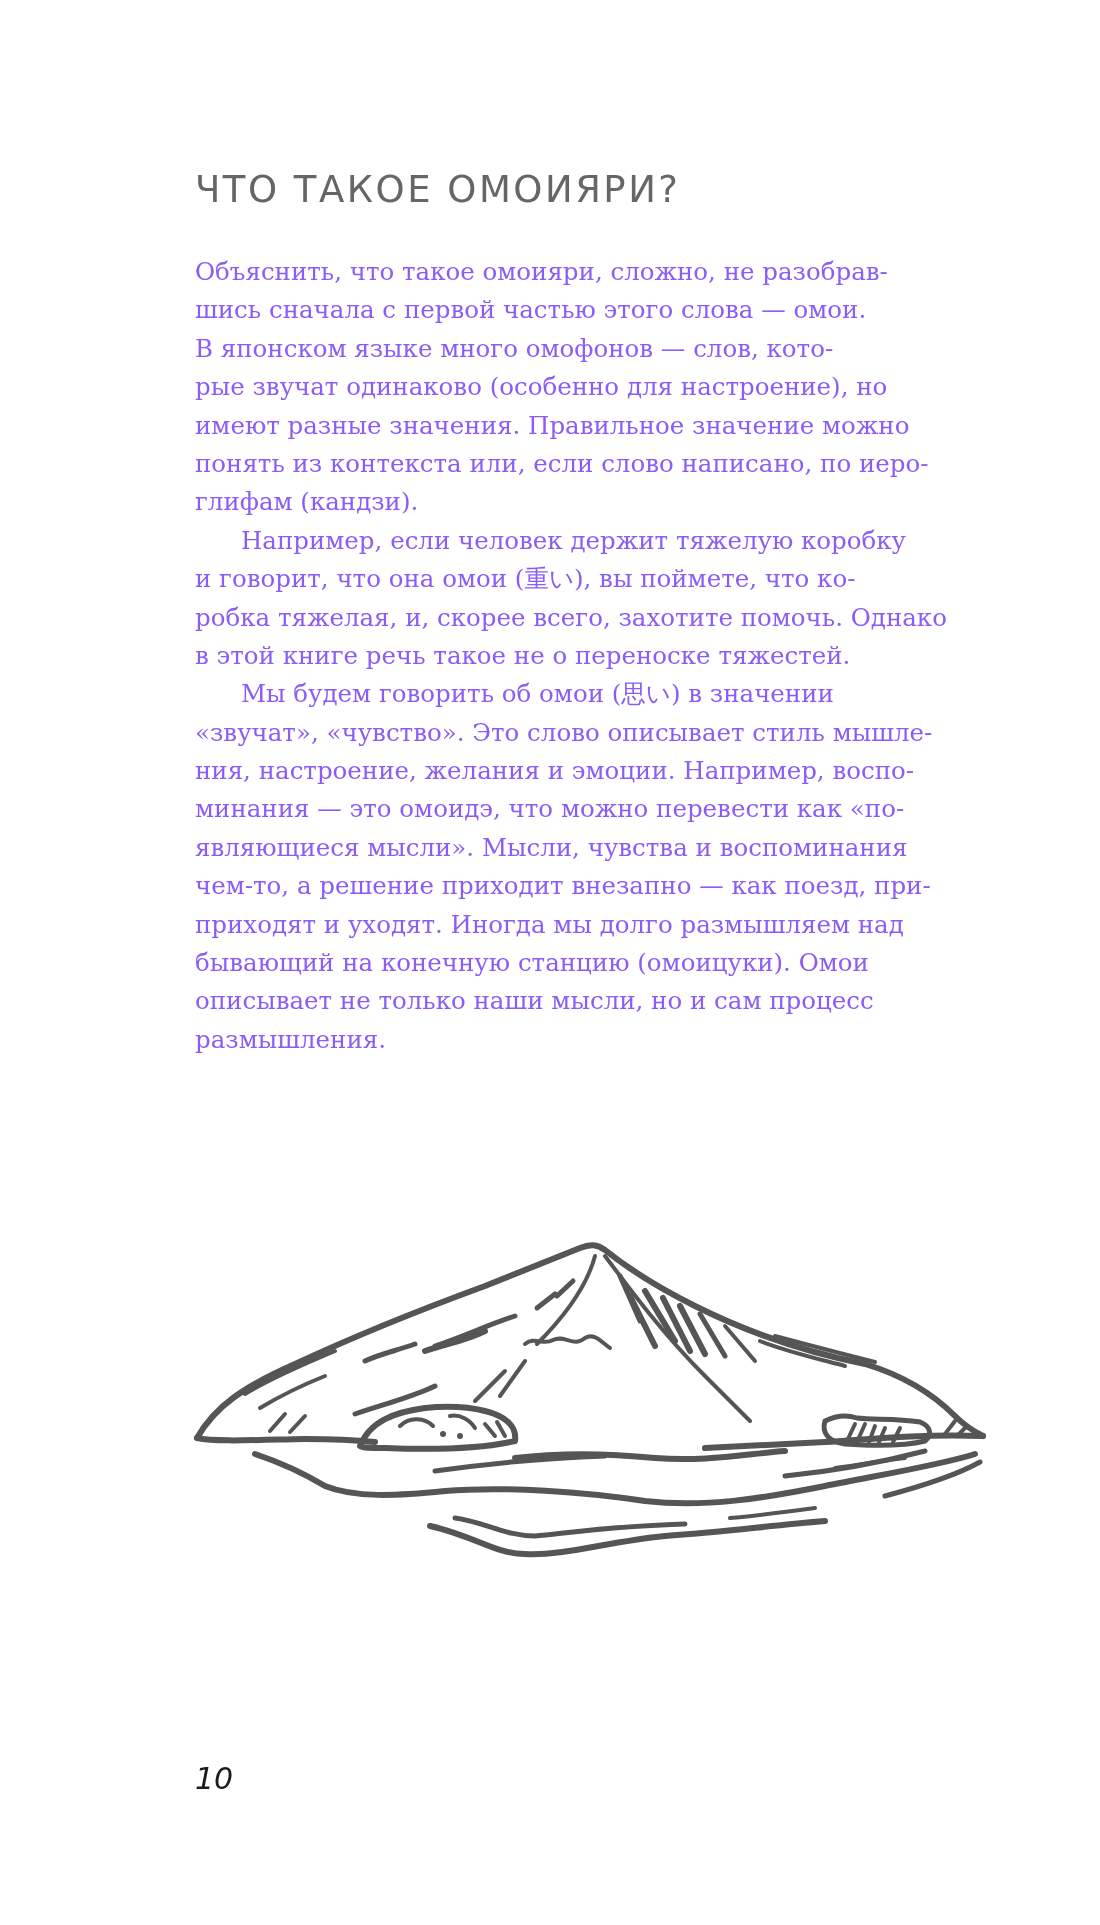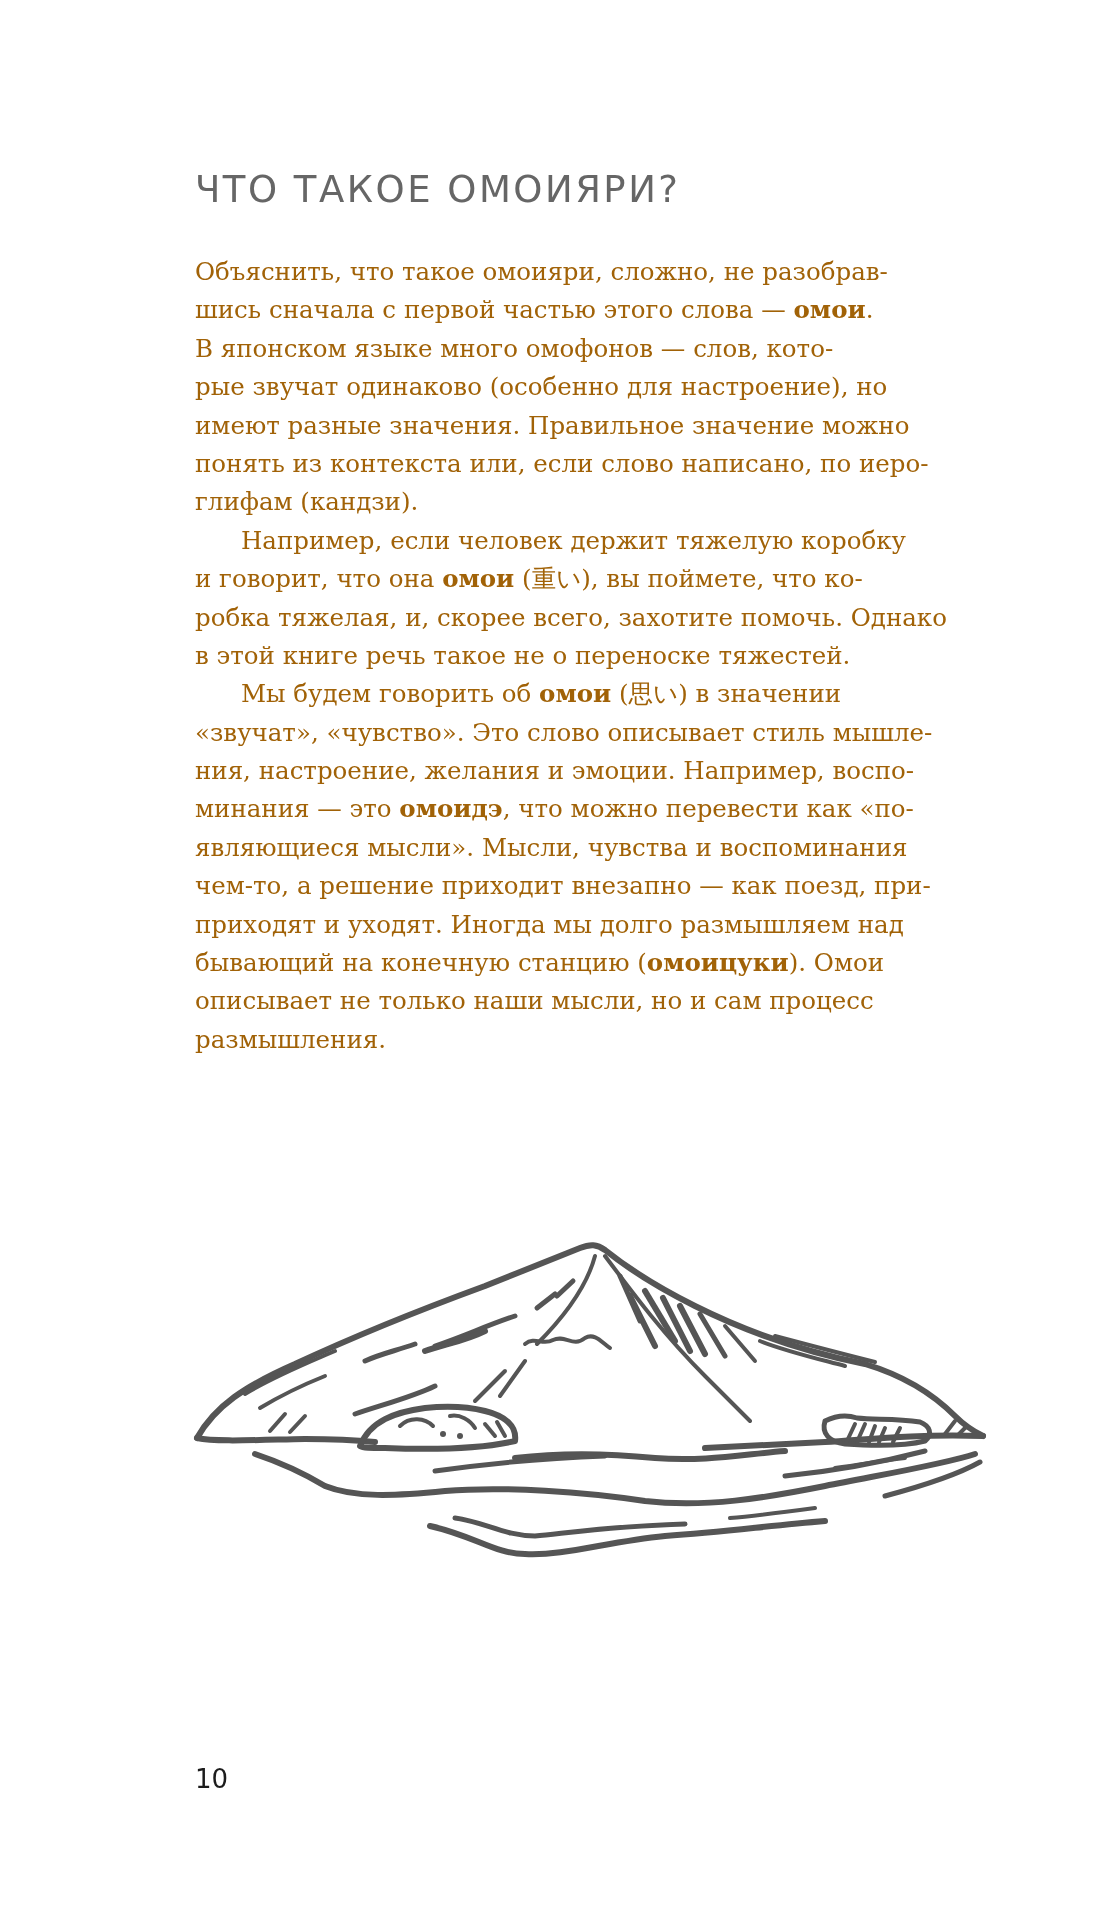--- a/index.html
+++ b/index.html
@@ -33,50 +33,51 @@
       line-height: 48px;
       margin: 0;
     }
     .body-text {
       position: absolute;
       left: 195px;
       top: 253px;
       width: 780px;
       font-family: "DejaVu Serif", serif;
       font-size: 24.5px;
-      color: #a16207;
+      color: #8b5cf6;
       margin: 0;
     }
     .line {
       display: block;
       height: 38.4px;
       line-height: 38.4px;
       white-space: nowrap;
     }
     .line.indent {
       padding-left: 46px;
     }
     .line b {
-      font-weight: bold;
+      font-weight: normal;
     }
     .illustration {
       position: absolute;
       left: 185px;
       top: 1236px;
       width: 810px;
       height: 330px;
     }
     .page-number {
       position: absolute;
       left: 195px;
       top: 1763px;
       font-family: "DejaVu Sans", sans-serif;
-      font-size: 26px;
+      font-size: 30px;
       color: #1c1c1c;
       line-height: 32px;
+      font-style: italic;
     }
   </style>
 </head>
 <body>
 
 <div class="page">
 
   <h2 class="chapter-title">ЧТО ТАКОЕ ОМОИЯРИ?</h2>
 
   <div class="body-text" id="body-text">

